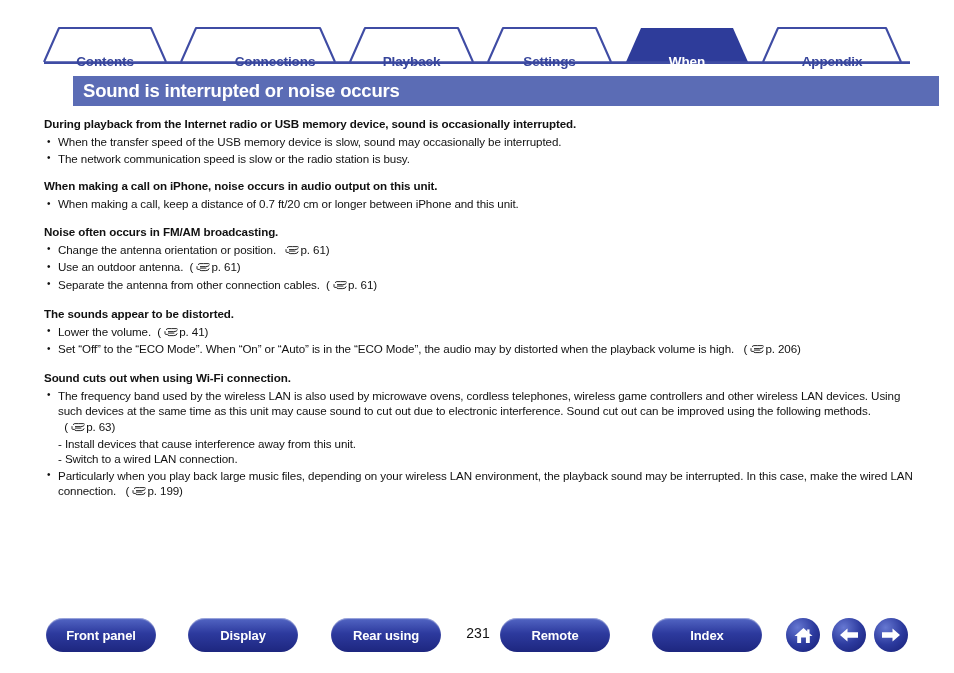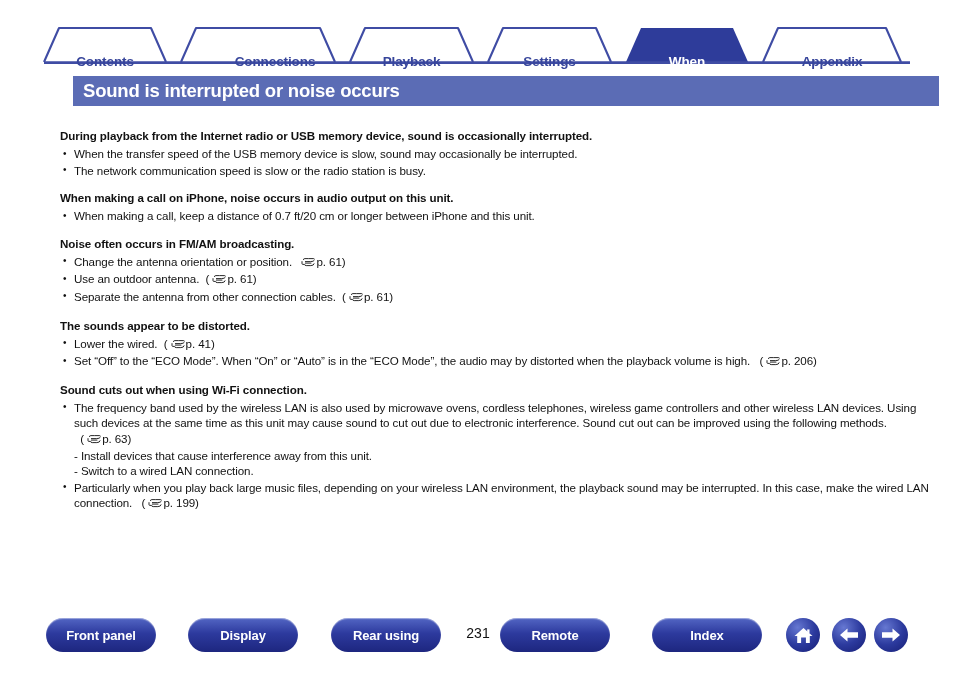--- a/index.html
+++ b/index.html
@@ -59,23 +59,22 @@
     font-size: 18.5px;
     font-weight: bold;
     padding-left: 10px;
     letter-spacing: -0.2px;
   }
 
   
   .content {
     position: absolute;
     left: 44px;
-    top: 128px;
+    top: 116px;
     width: 880px;
-    margin-left: 16px;
   }
   .sec-head {
     font-size: 11.6px;
     font-weight: bold;
     color: #111111;
     margin: 0 0 2px 0;
     line-height: 16px;
     letter-spacing: -0.1px;
   }
   .sec-gap {
@@ -269,21 +268,21 @@
           </span><span>p. 61</span>)</span>
       </li>
     </ul>
   </div>
   <div class="sec-gap"></div>
 
   <div>
     <p class="sec-head">The sounds appear to be distorted.</p>
     <ul class="bullets">
       <li>
-        <span>Lower the wired.</span>
+        <span>Lower the volume.</span>
         <span class="ref">&nbsp;(
           <span class="ref-icon">
             <svg width="14" height="11" viewBox="0 0 14 11">
                 <g fill="none" stroke="#111" stroke-width="0.9">
                   <path d="M1 5.2 L1 7.6 Q1 8.4 1.9 8.4 L3.6 8.4"></path>
                   <path d="M2.4 3.9 Q2.4 2.6 3.8 2.6 L7.6 2.6"></path>
                   <path d="M3.7 8.4 Q3.7 9.6 5.2 9.6 L9.8 9.6 Q12.8 9.6 13.2 7.4"></path>
                   <path d="M4.0 5.6 L9.4 5.6"></path>
                   <path d="M4.0 7.1 L10.4 7.1"></path>
                   <path d="M7.6 2.6 L12.6 2.6 Q13.4 2.6 13.4 3.4"></path>

